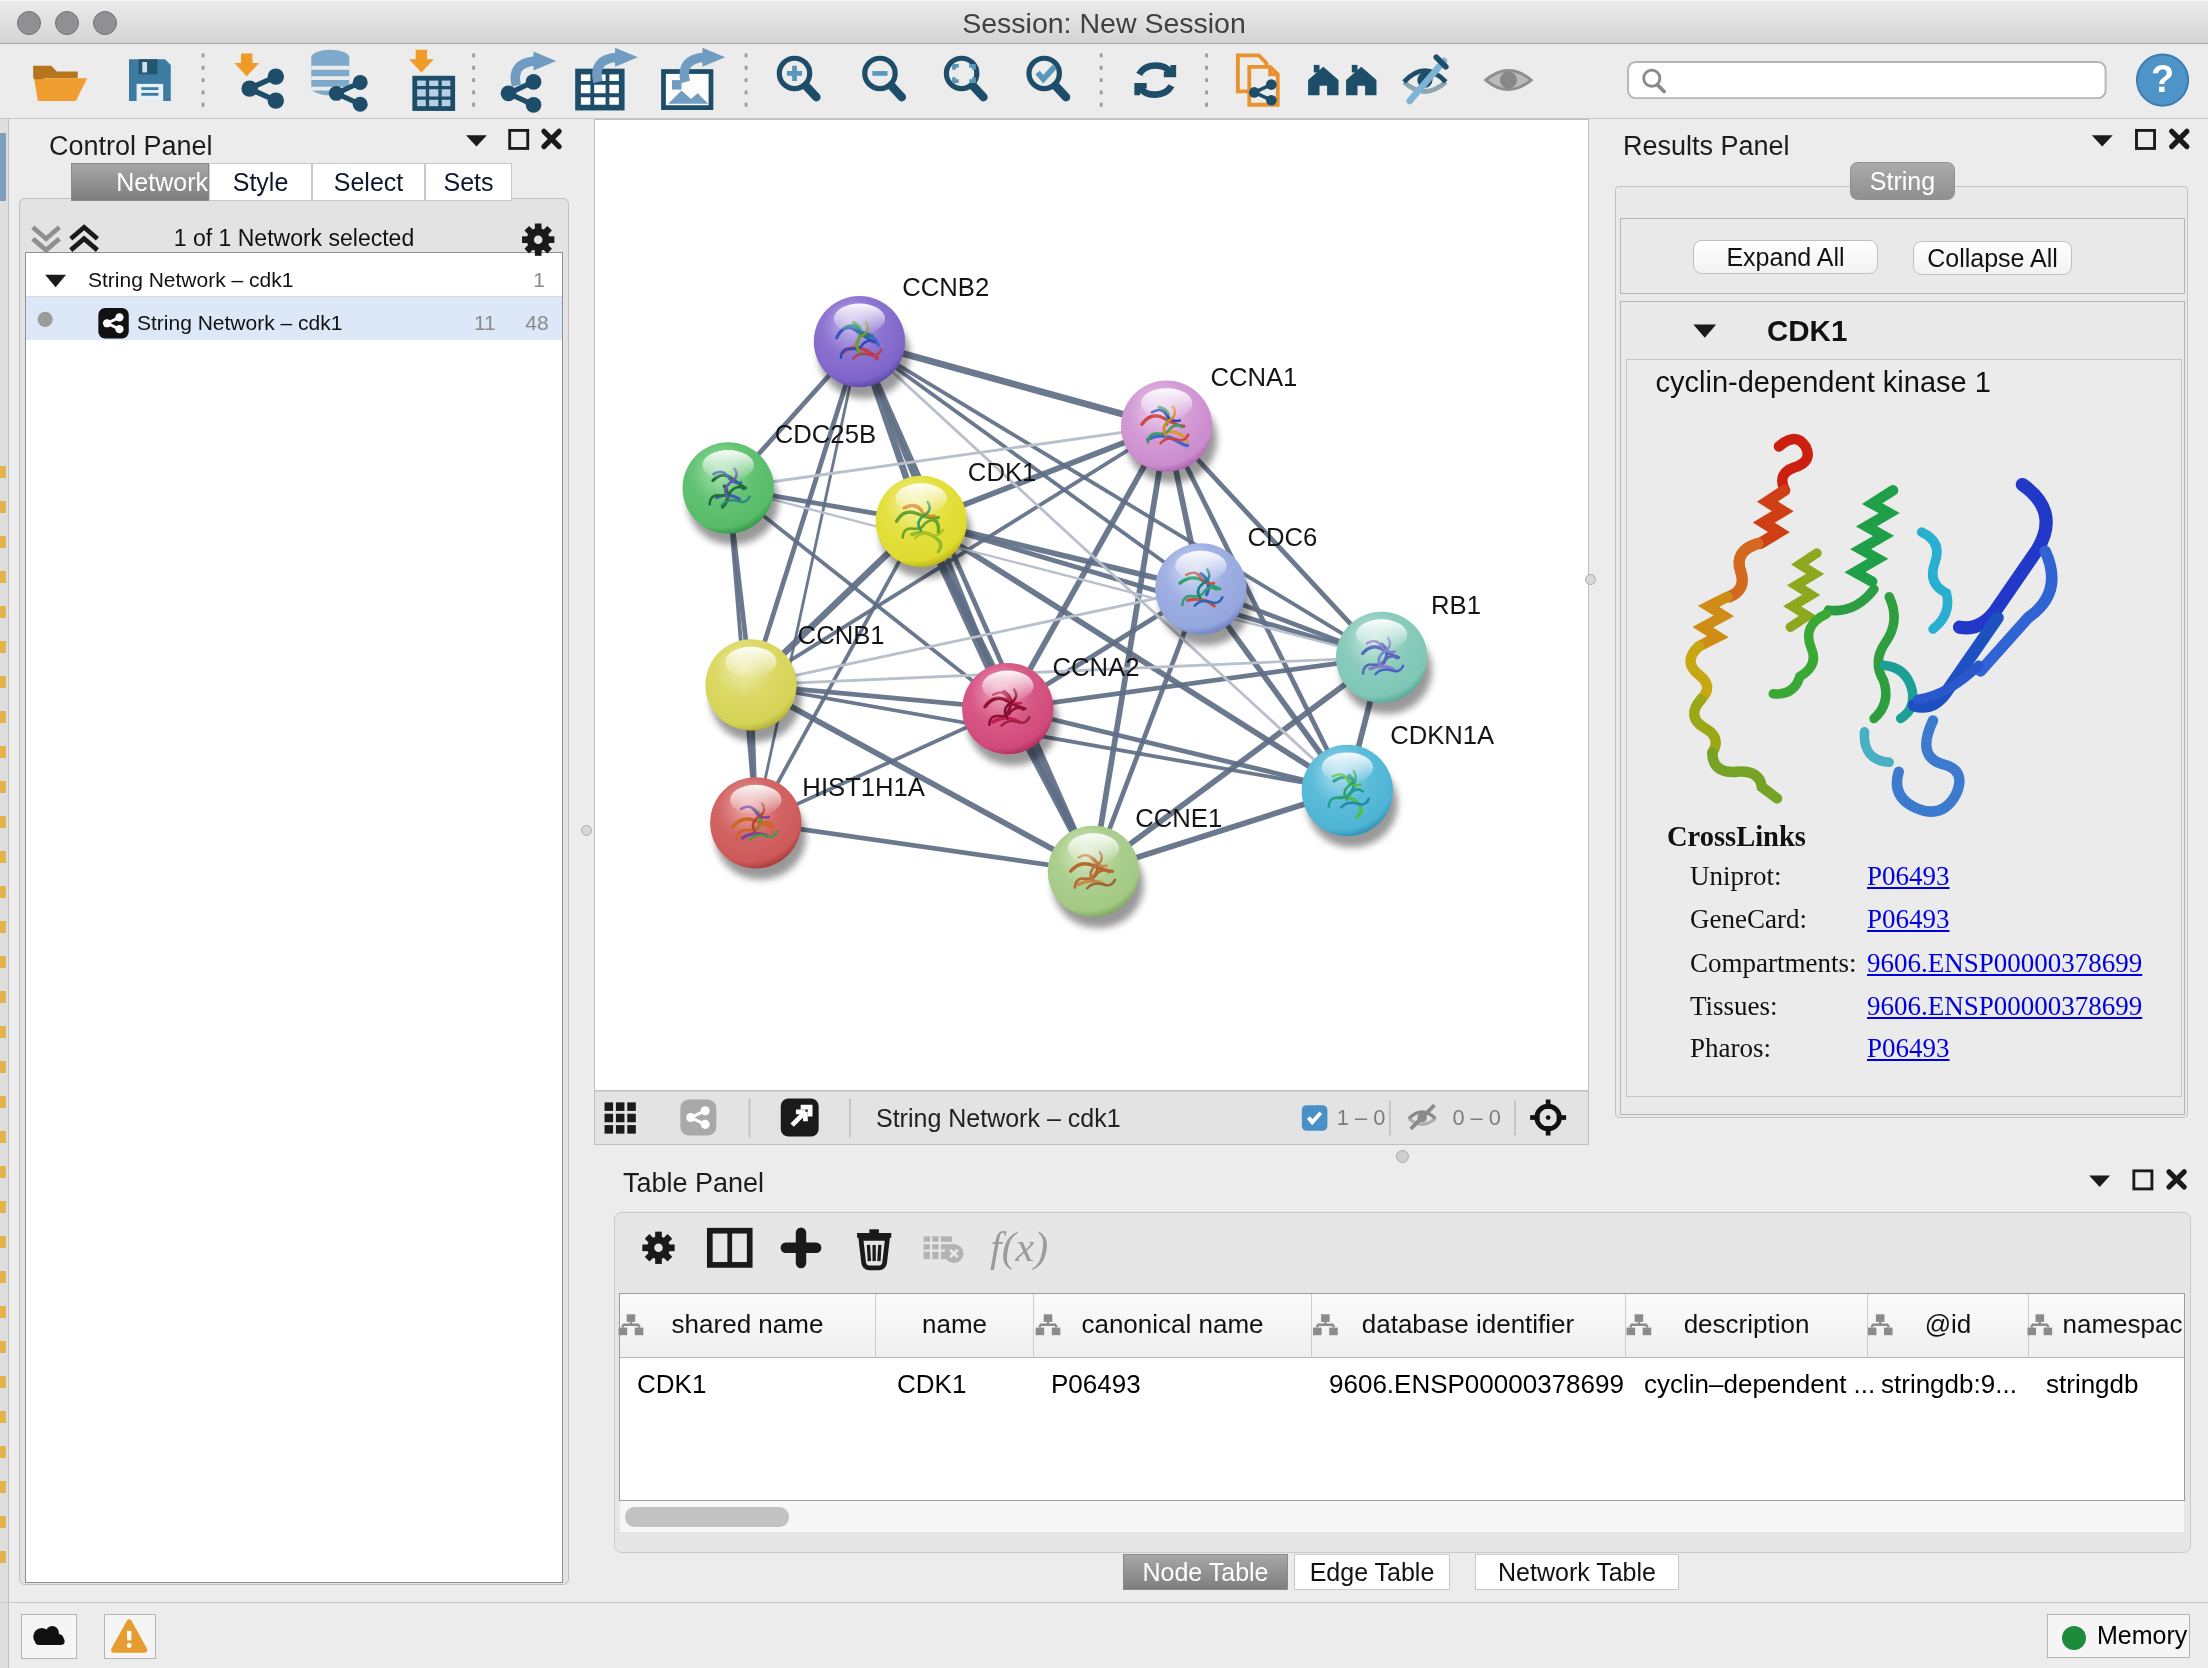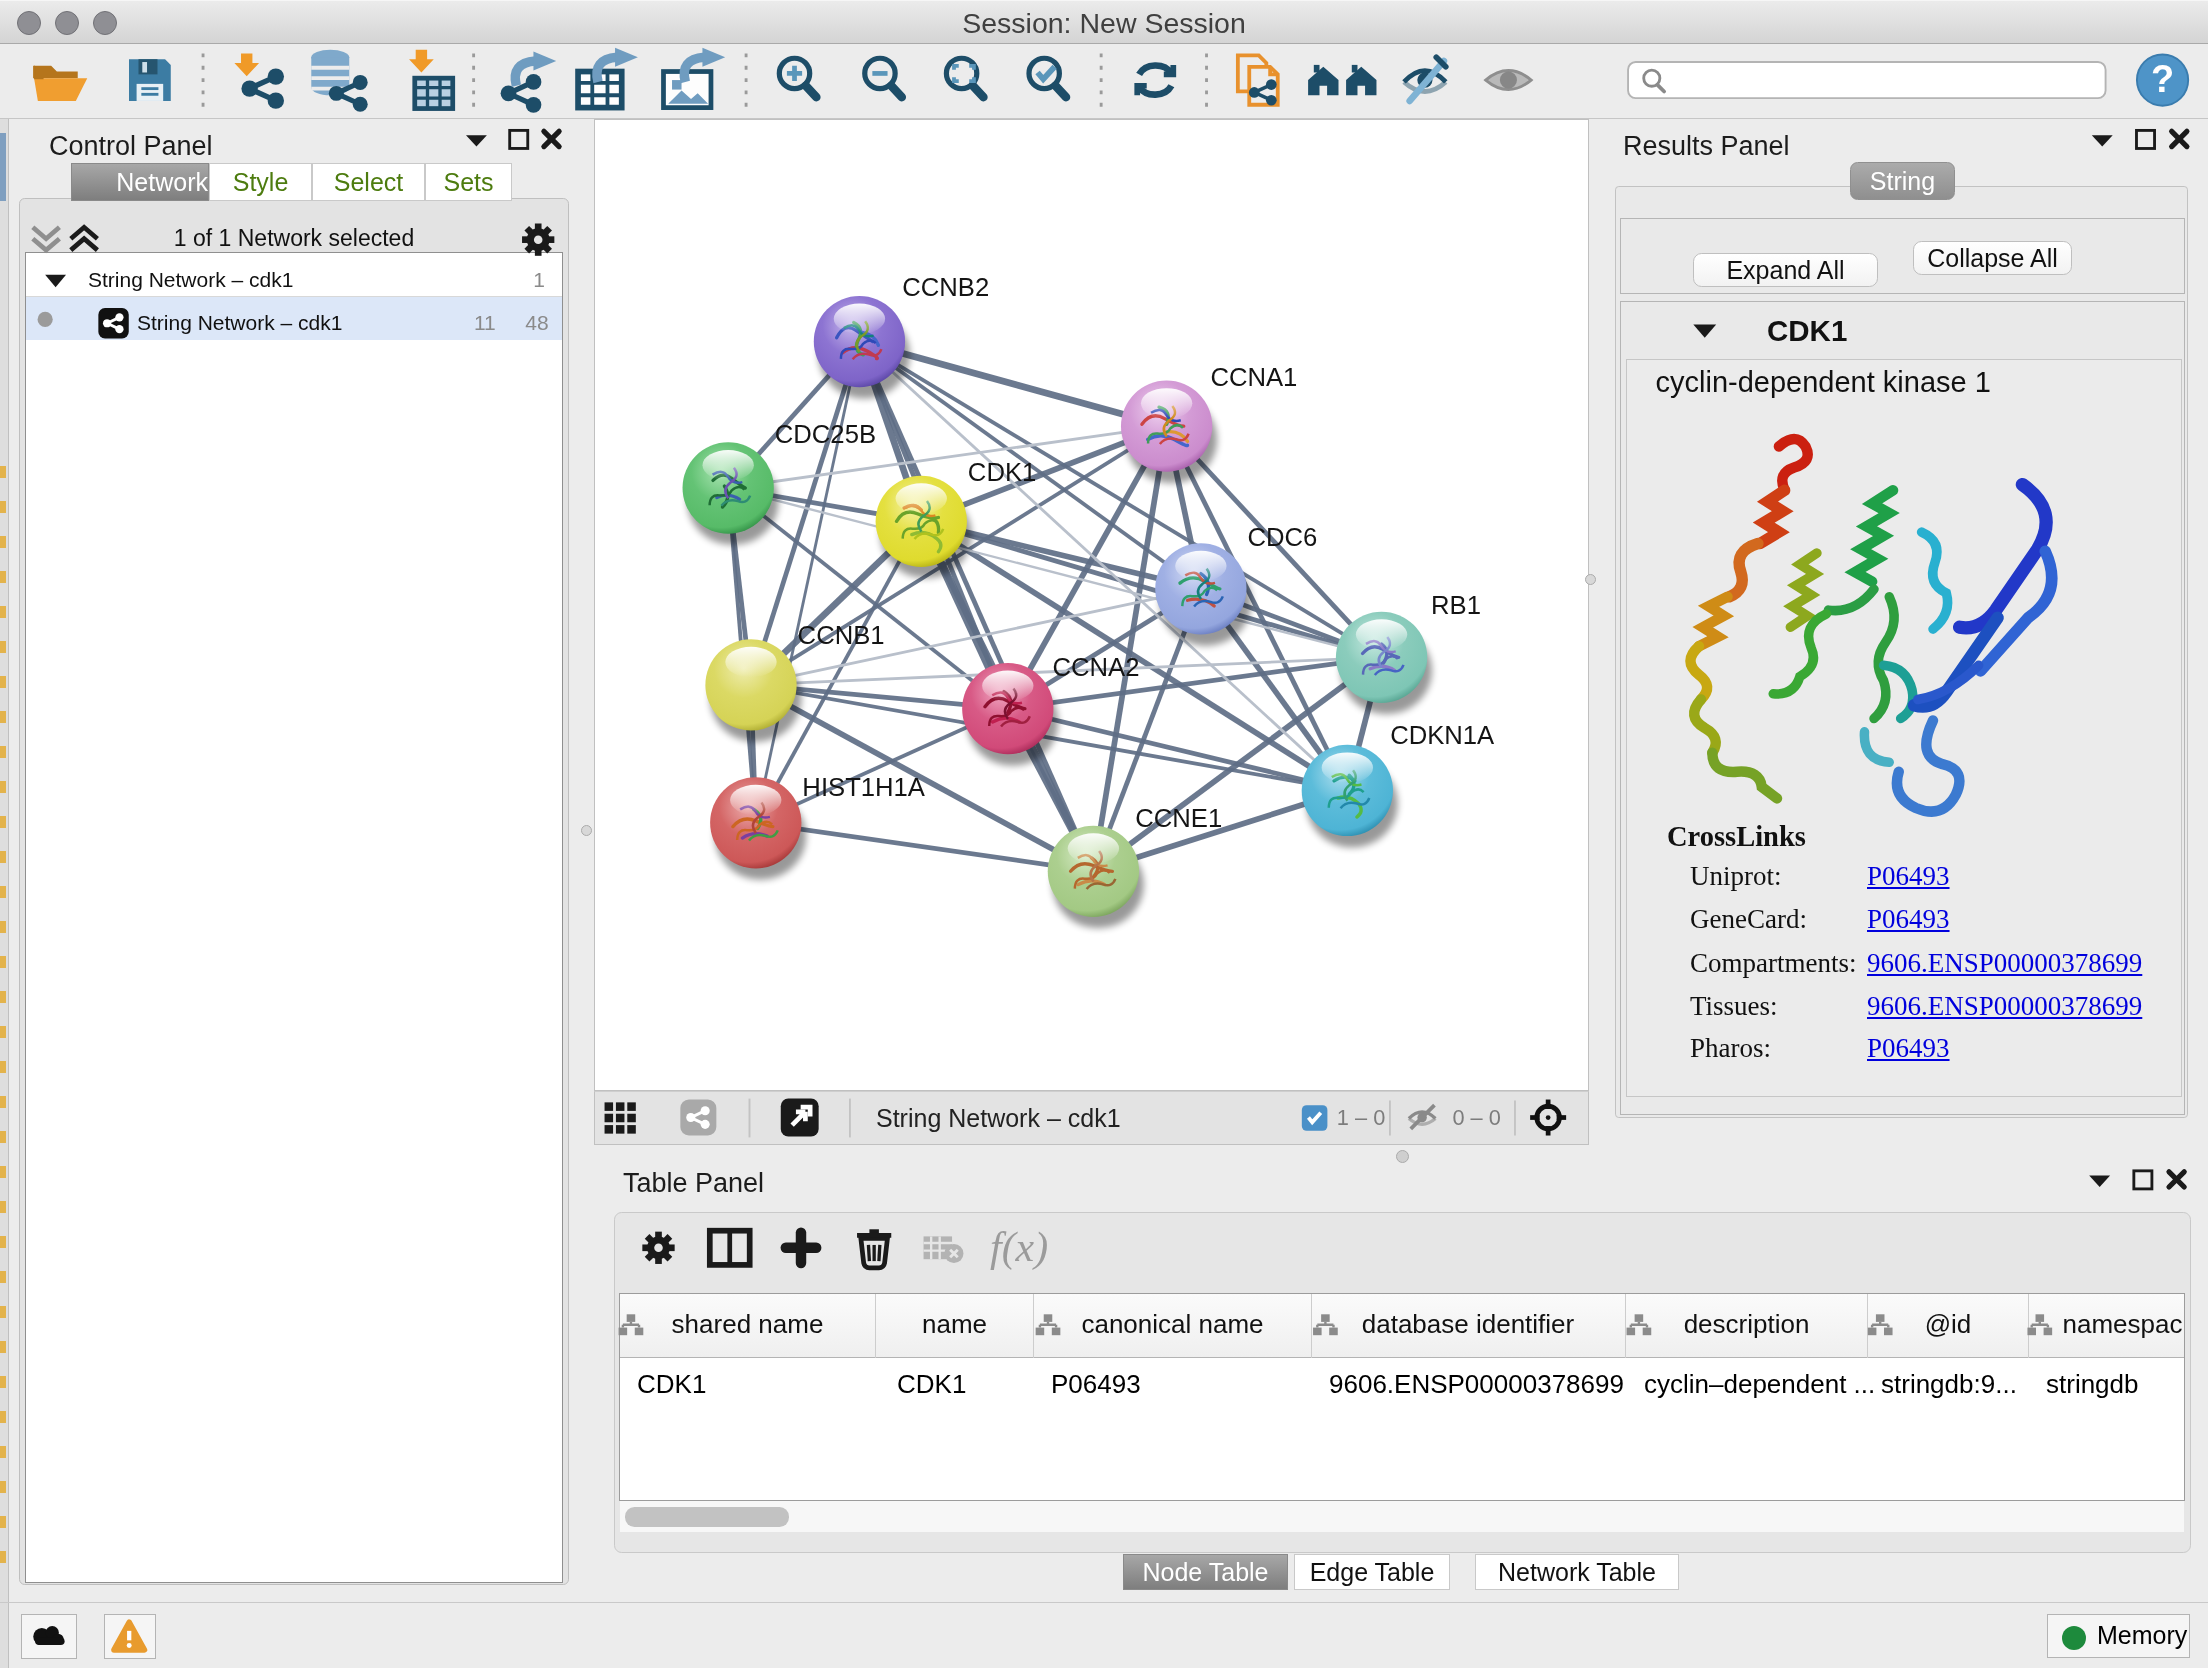--- a/index.html
+++ b/index.html
@@ -24,21 +24,21 @@
   .ptitle { font-size:27px; color:#1c1c1c; }
 
   
   #cp-title { left:49px; top:131px; }
   #cp-box { left:19px; top:198px; width:550px; height:1387px; background:#e3e3e3;
     border:1px solid #bfbfbf; border-radius:5.7px; }
   #cp-selbar { left:23px; top:202px; width:542px; height:49px; }
   #cp-tree { left:25px; top:252px; width:538px; height:1331px; background:#fff;
     border:1.9px solid #8f8f8f; }
   .tab { position:absolute; top:163px; height:38px; border:1px solid #c9c9c9;
-    background:#fff; color:#4d7c0f; font-size:25px; text-align:center; line-height:36px; }
+    background:#fff; color:#0f172a; font-size:25px; text-align:center; line-height:36px; }
   .tabsel { background:linear-gradient(#a7a7a7,#7e7e7e); color:#fff; border-color:#8a8a8a; }
 
   
   #netview { left:594px; top:119px; width:995px; height:972px; background:#fff;
     border:1px solid #c0c0c0; }
   #nettb { left:594px; top:1091px; width:995px; height:54px; background:#e3e3e3;
     border:1px solid #c0c0c0; border-top:1px solid #cecece; }
 
   
   #rp-title { left:1623px; top:131px; }
@@ -752,21 +752,21 @@
     <path d="M 470 140 q 20 44 -18 70 l -50 56" stroke="#3064d4" stroke-width="12"></path>
     <path d="M 420 210 l -54 78 q -14 20 -34 14" stroke="#1d50c0" stroke-width="13"></path>
     <path d="M 352 318 q -18 38 10 46 q 26 6 14 32 q -14 26 -42 14 q -26 -12 -18 -38" stroke="#3c7ad0" stroke-width="11"></path>
     <path d="M 306 362 q -28 -2 -26 -32" stroke="#49b0c4" stroke-width="10"></path>
     <path d="M 400 260 q -30 30 -64 36" stroke="#2a58cc" stroke-width="10"></path>
   </g>
 </svg>
 <div class="abs" id="rp-outer"></div>
 <div class="abs" id="rp-box1"></div>
 <div class="abs" id="rp-stringtab">String</div>
-<div class="rbtn" style="left:1693px; top:253px; width:185px; line-height:32px;">Expand All</div>
+<div class="rbtn" style="left:1693px; top:240px; width:185px; line-height:32px;">Expand All</div>
 <div class="rbtn" style="left:1913px; top:241px; width:159px; line-height:32px;">Collapse All</div>
 <div class="abs" id="rp-box2"></div>
 <div class="abs" style="left:1767px; top:314px; font-size:29.5px; font-weight:bold; color:#111;">CDK1</div>
 <div class="abs" id="rp-content">
   <div style="position:absolute; left:28.5px; top:6px; font-size:29px; color:#111;text-align:right;">cyclin-dependent kinase 1</div>
   <div class="serif xl-label" style="position:absolute; left:40px; top:461px; font-weight:bold; font-size:28.5px;">CrossLinks</div>
   <div class="serif xl-label" style="position:absolute; left:63px; top:501px;">Uniprot:</div>
   <div class="serif xl-link" style="position:absolute; left:240px; top:501px;">P06493</div>
   <div class="serif xl-label" style="position:absolute; left:63px; top:544px;">GeneCard:</div>
   <div class="serif xl-link" style="position:absolute; left:240px; top:544px;">P06493</div>

